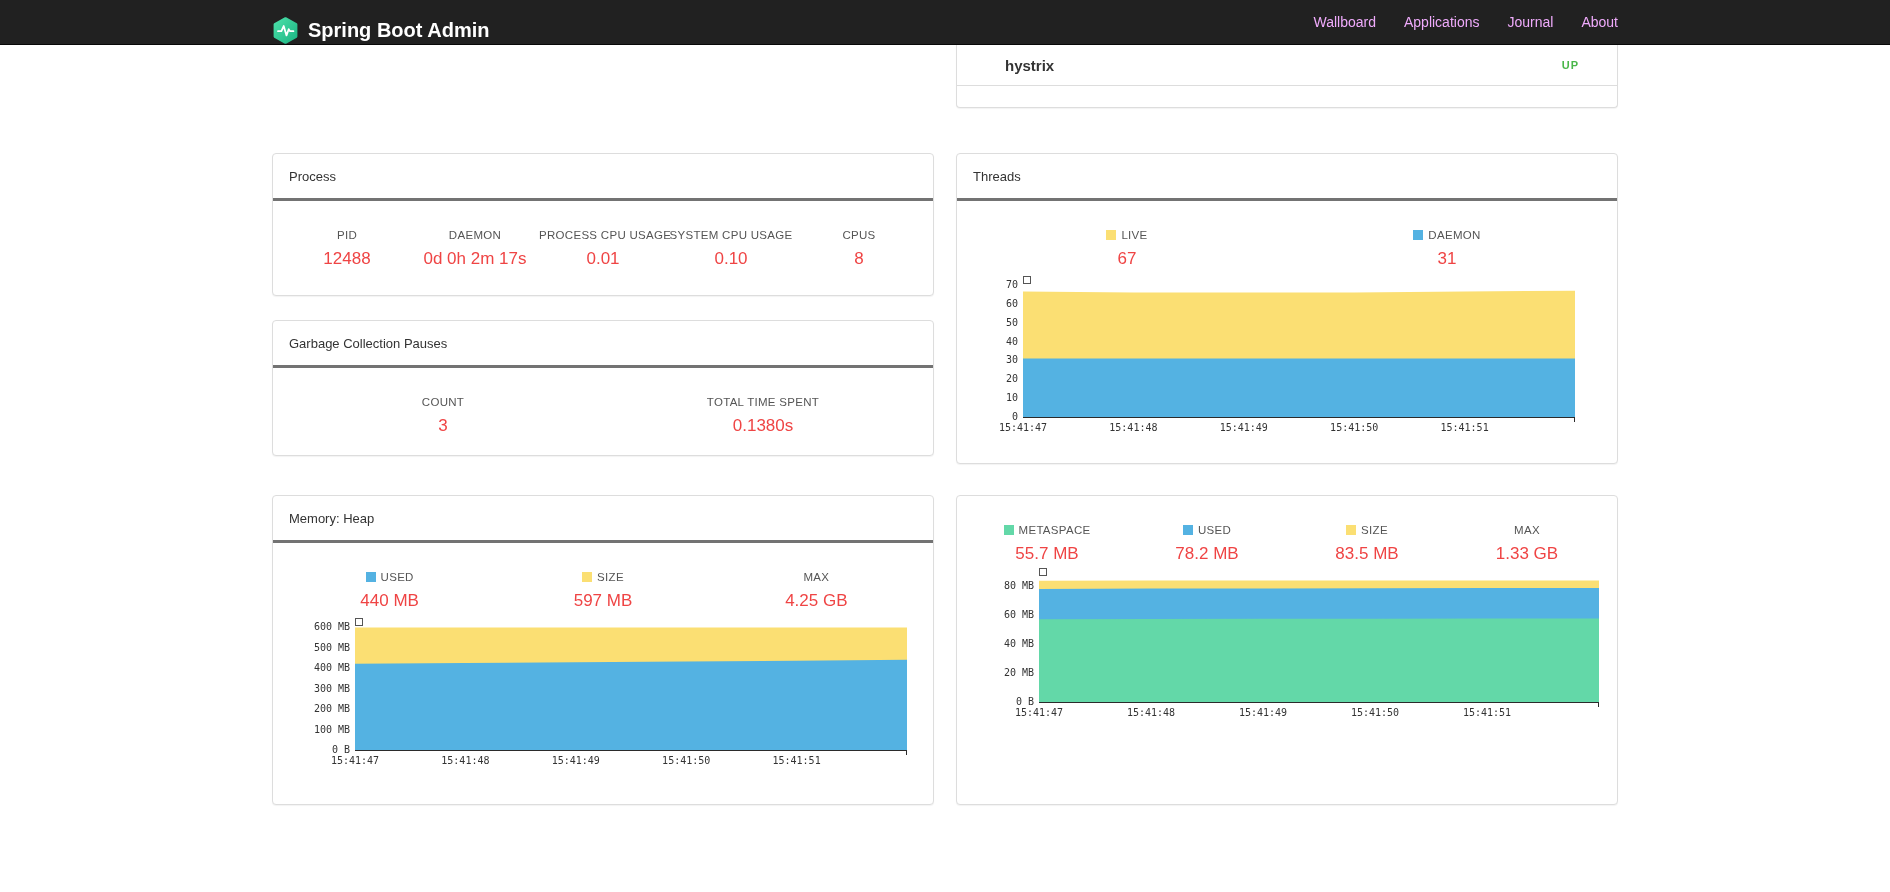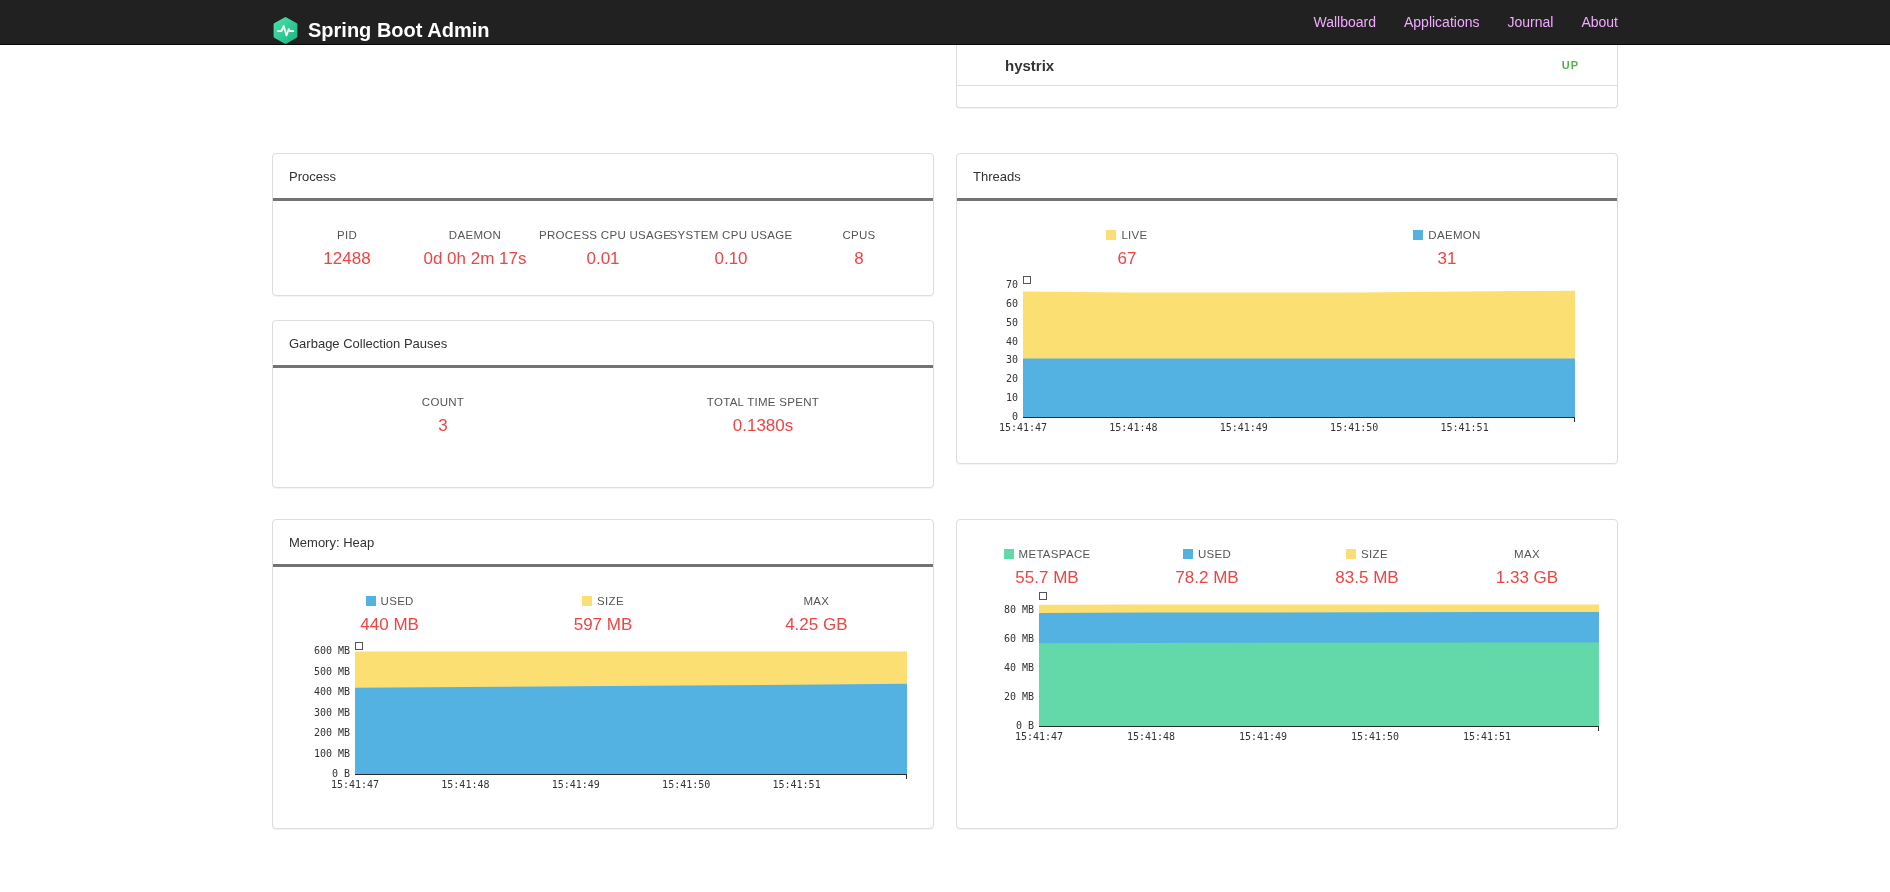--- a/index.html
+++ b/index.html
@@ -21,21 +21,21 @@
   
   .container { width: 1346px; margin: 0 auto; }
   .row { display: flex; gap: 22px; }
   .col { flex: 1; min-width: 0; display: flex; flex-direction: column; gap: 24px; border-radius: 17px; }
   .row-main { margin-top: 45px; }
   .row-mem  { margin-top: 31px; }
 
   
   .card { background: #fff; border: 1px solid #ddd; border-radius: 4px;
     box-shadow: 0 1px 1px rgba(0,0,0,.05); }
-  .h143 { height: 143px; } .h144 { height: 168px; }
+  .h143 { height: 143px; } .h144 { height: 136px; }
   .h311 { height: 311px; } .h310 { height: 310px; }
   .card-header { padding: 15px 16px 14px; font-size: 13px; font-weight: 400;
     border-bottom: 3px solid #737373; }
 
   
   .card-cut { height: 63px; border-top: none; border-radius: 0 0 4px 4px; }
   .status-row { height: 41px; display: flex; align-items: center;
     justify-content: space-between; padding: 0 38px 0 48px;
     border-bottom: 1px solid #ddd; cursor: pointer; }
   .status-name { font-size: 15px; font-weight: 700; }

